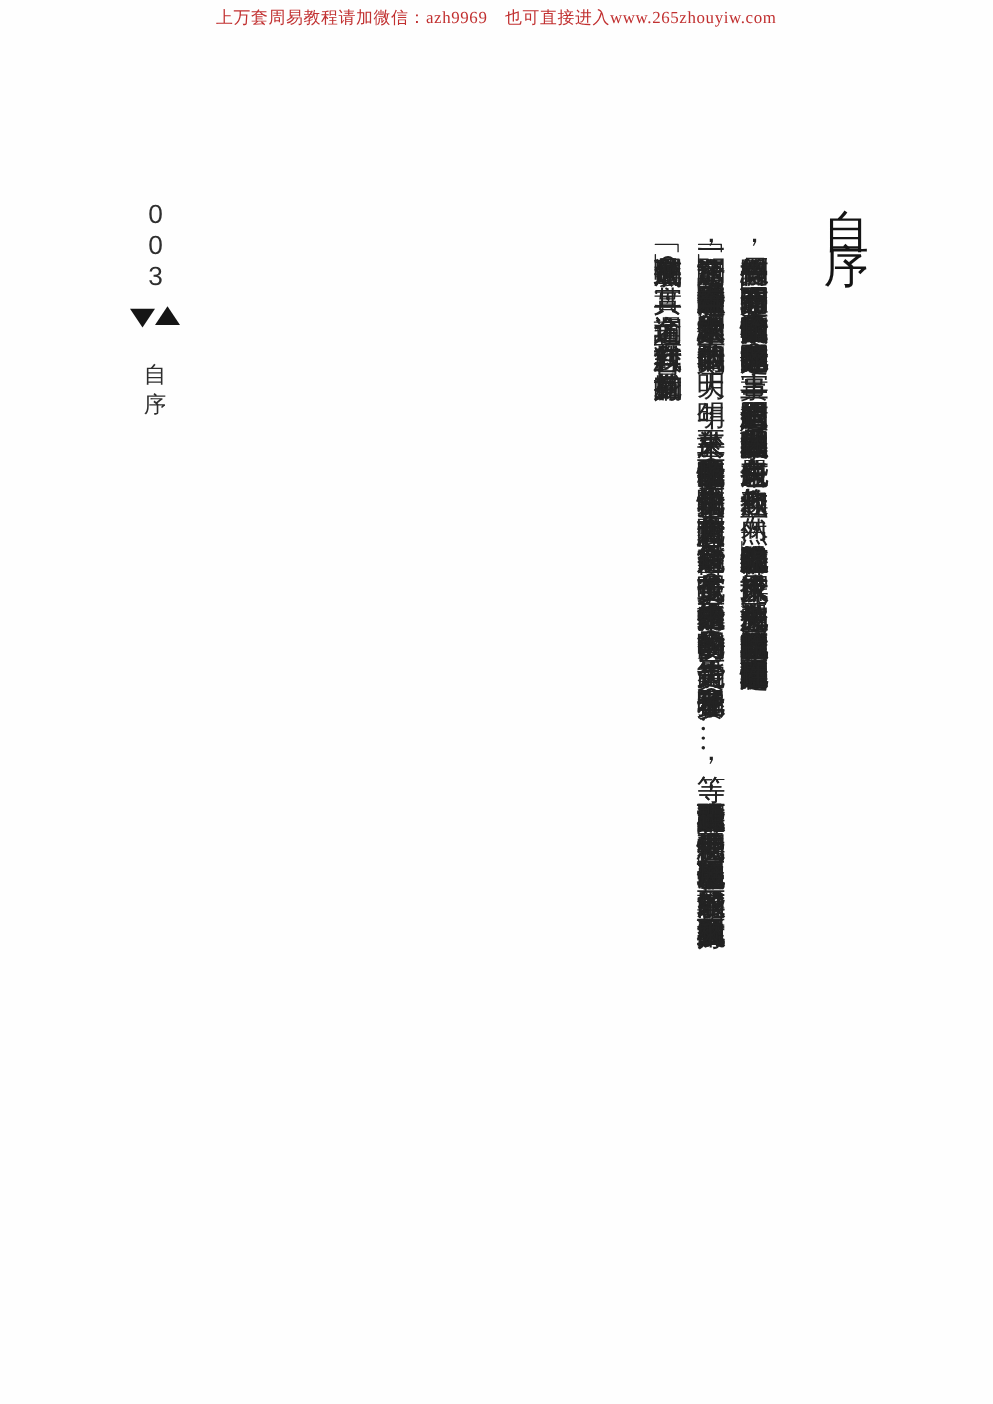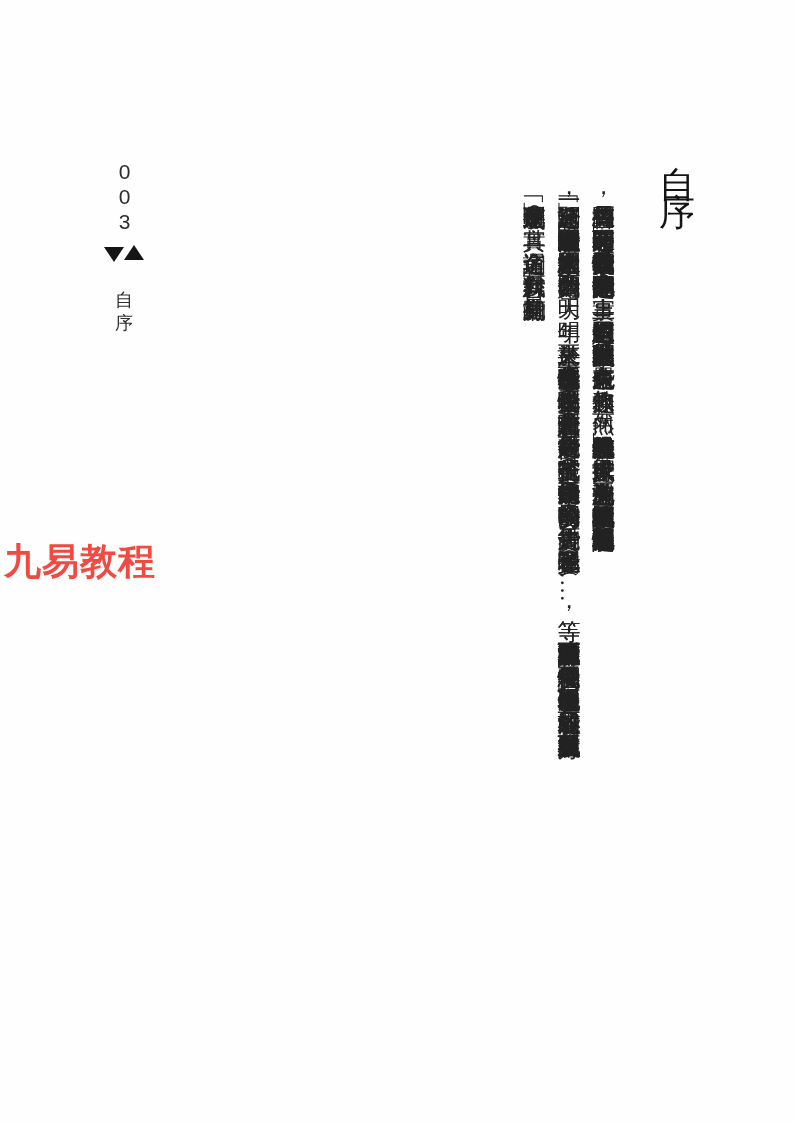--- a/index.html
+++ b/index.html
@@ -93,28 +93,28 @@
     letter-spacing:1px;
     color:#f04a42;
     font-family:"Liberation Sans","DejaVu Sans",sans-serif;
   }
 </style>
 </head>
 <body>
 
 <div class="page">
 
+  <div class="promo-header">上万套周易教程请加微信：azh9969　也可直接进入www.265zhouyiw.com</div>
 
   <div class="chapter-title">自序</div>
 
   <div class="main-text">
     <p>曾經有學員提問，有關「命運」和「命理學」之間，我們是否有某種比較恰當的比喻，能夠清楚描述他們之間的關係呢？事實上，這是一個很有意思的問題，如果以深奧的宗教義理來闡述，也未免有些嚴肅、教條和無趣，然而，若以純粹的「唯物」觀念和科學眼光，來探究或予以排斥，不免失之於偏激和主觀。因此就讓我們以比較輕鬆的概念和比喻，簡單地說明「命運」和「命理學」兩者之間的關連性。</p>
     <p>關於「命運」這一話題，長久以來即不斷牽引著世人的關注和好奇，大家經常思索一個問題，即我們自己的下一時刻，明天，明年，甚至於未來，將可能發生甚麼樣的事情呢？是否會快樂和幸福呢？是否會悲哀和痛苦呢？是否能夠富足而有錢，或是孤苦貧窮呢？是否能夠扭轉自己的未來，改變目前的劣勢呢？是否能夠夫貴、妻賢和子孫賢孝呢？……等等，面對許多難以預知的未來和可能出現的種種問題，常使得我們惶恐和不安，也因而促使「命理學」的出現和發展，藉以尋求可能的解答，並以各種不同的面貌與方式呈現出來。</p>
     <p>到底「命運」是甚麼呢？其實，命運這一名詞，針對您我而言，就有如一齣量身</p>
   </div>
 
   <div class="page-marker">
     <span class="page-number">003</span><span class="diamond-marker"><i class="tri-up"></i><i class="tri-down"></i></span><span class="running-title">自序</span>
   </div>
 
-  <div class="watermark">九易教程</div>
 
 </div>
 
 </body></html>

